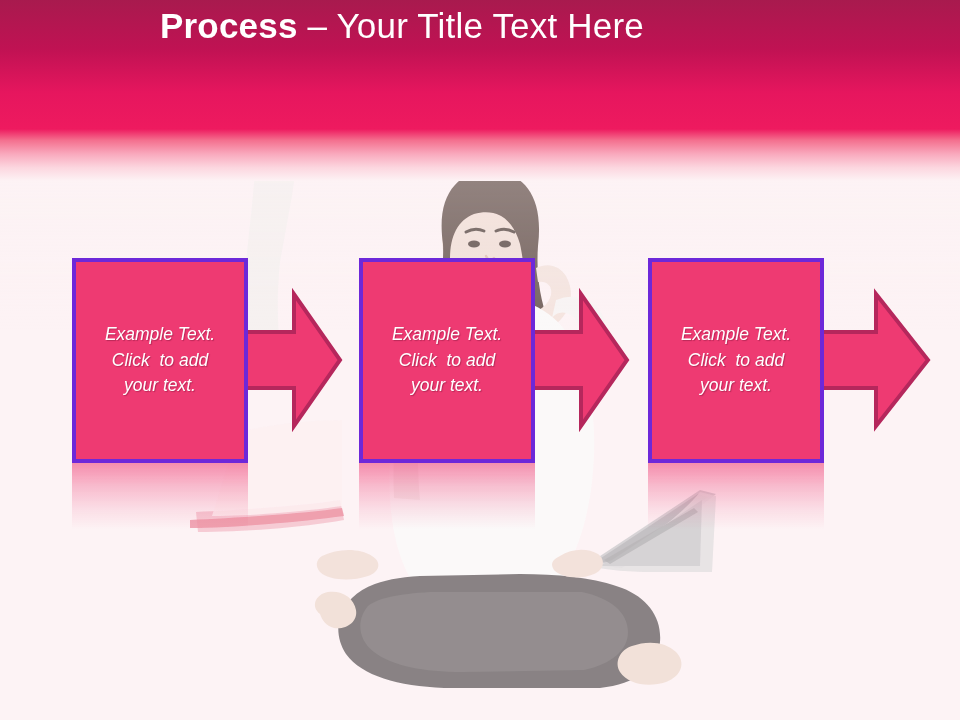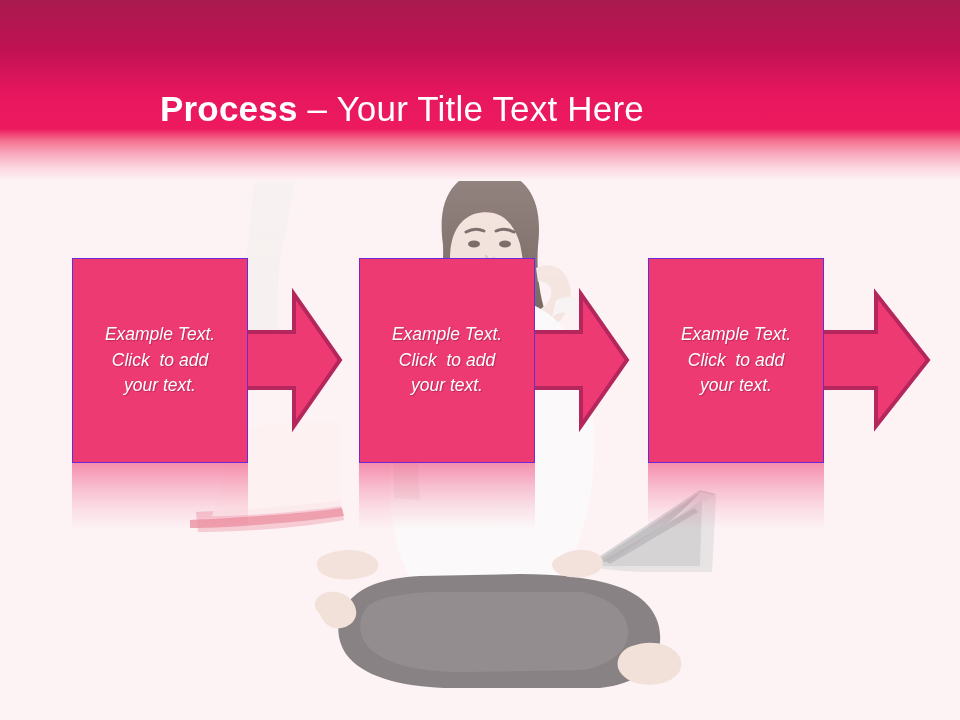--- a/index.html
+++ b/index.html
@@ -41,21 +41,21 @@
     height: 52px;
     background: linear-gradient(to bottom, #ee1a5f 0%, #f4708f 22%, #f9a9bd 48%, #fcd6df 74%, #fdf3f5 100%);
     z-index: 30;
   }
   .title {
     position: absolute;
     left: 0; top: 0;
     width: 804px;
     height: 129px;
     display: flex;
-    align-items: flex-end;
+    align-items: flex-start;
     justify-content: center;
     z-index: 31;
     white-space: nowrap;
   }
   .title-inner {
     font-size: 35px;
     color: #ffffff;
     letter-spacing: 0.2px;
     padding-top: 6px;
   }
@@ -75,21 +75,21 @@
     width: 176px;
     height: 205px;
   }
   .step-box {
     position: absolute;
     left: 0; top: 0;
     width: 100%;
     height: 100%;
     box-sizing: border-box;
     background: #ee3a72;
-    border: 1px solid #6d28d9;
+    border: 4px solid #6d28d9;
     display: flex;
     align-items: center;
     justify-content: center;
     z-index: 2;
   }
   .step-text {
     font-style: italic;
     font-size: 17.5px;
     line-height: 1.48;
     color: #ffffff;

